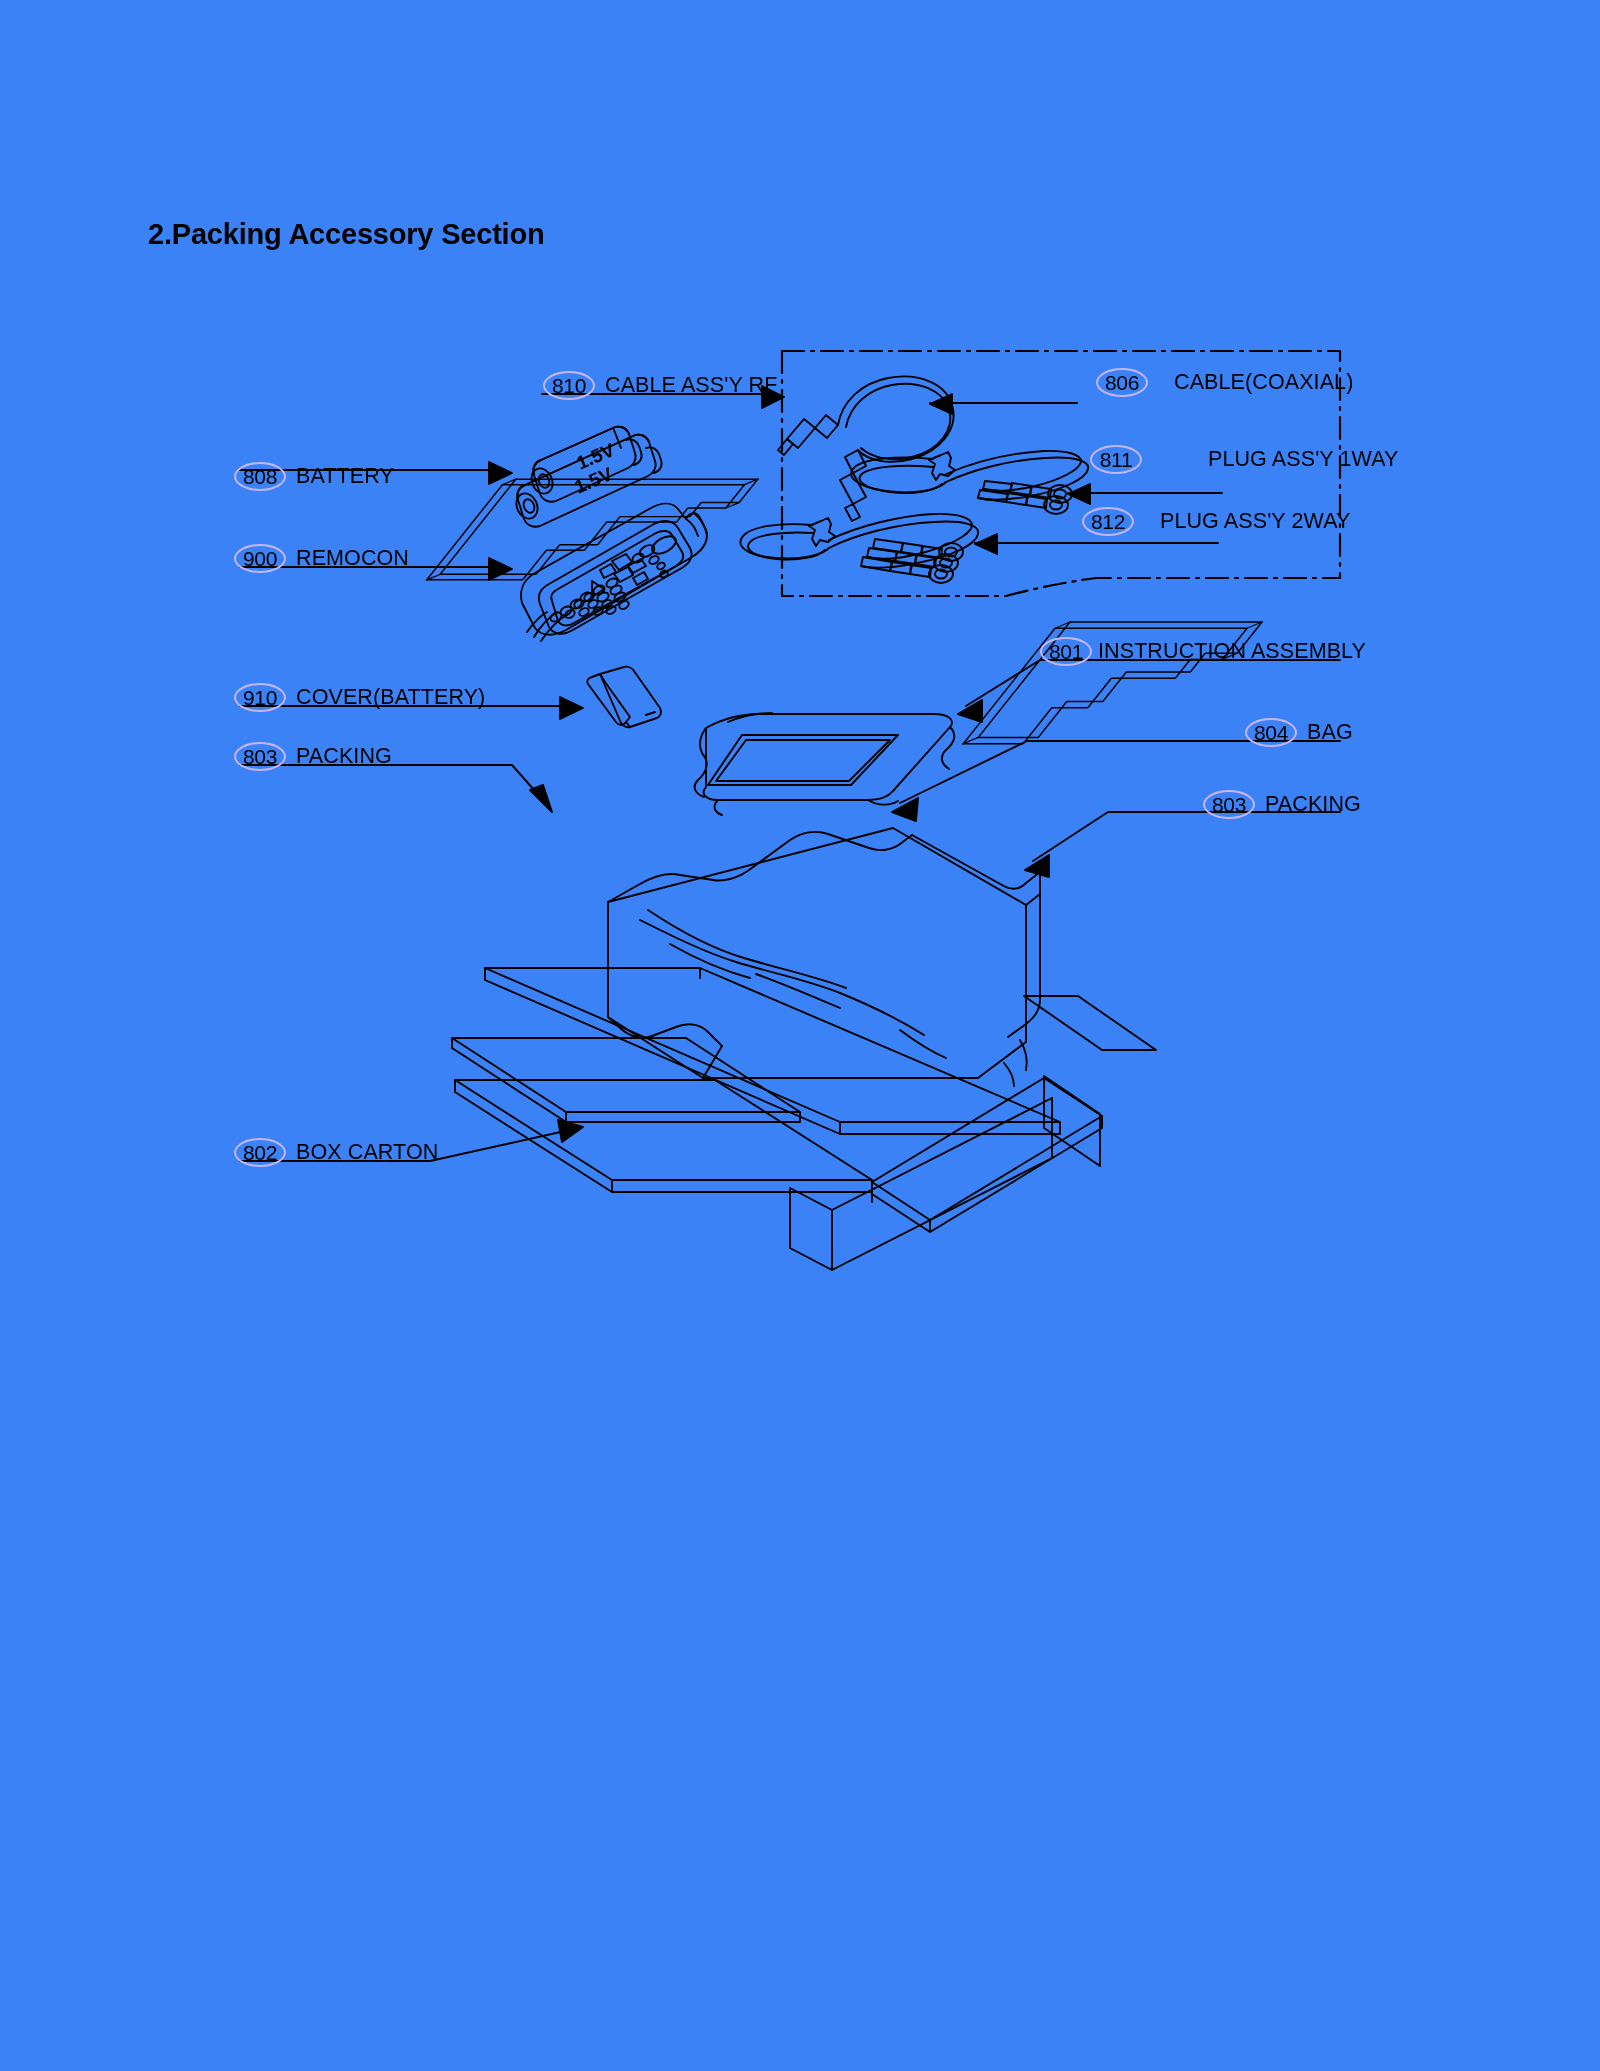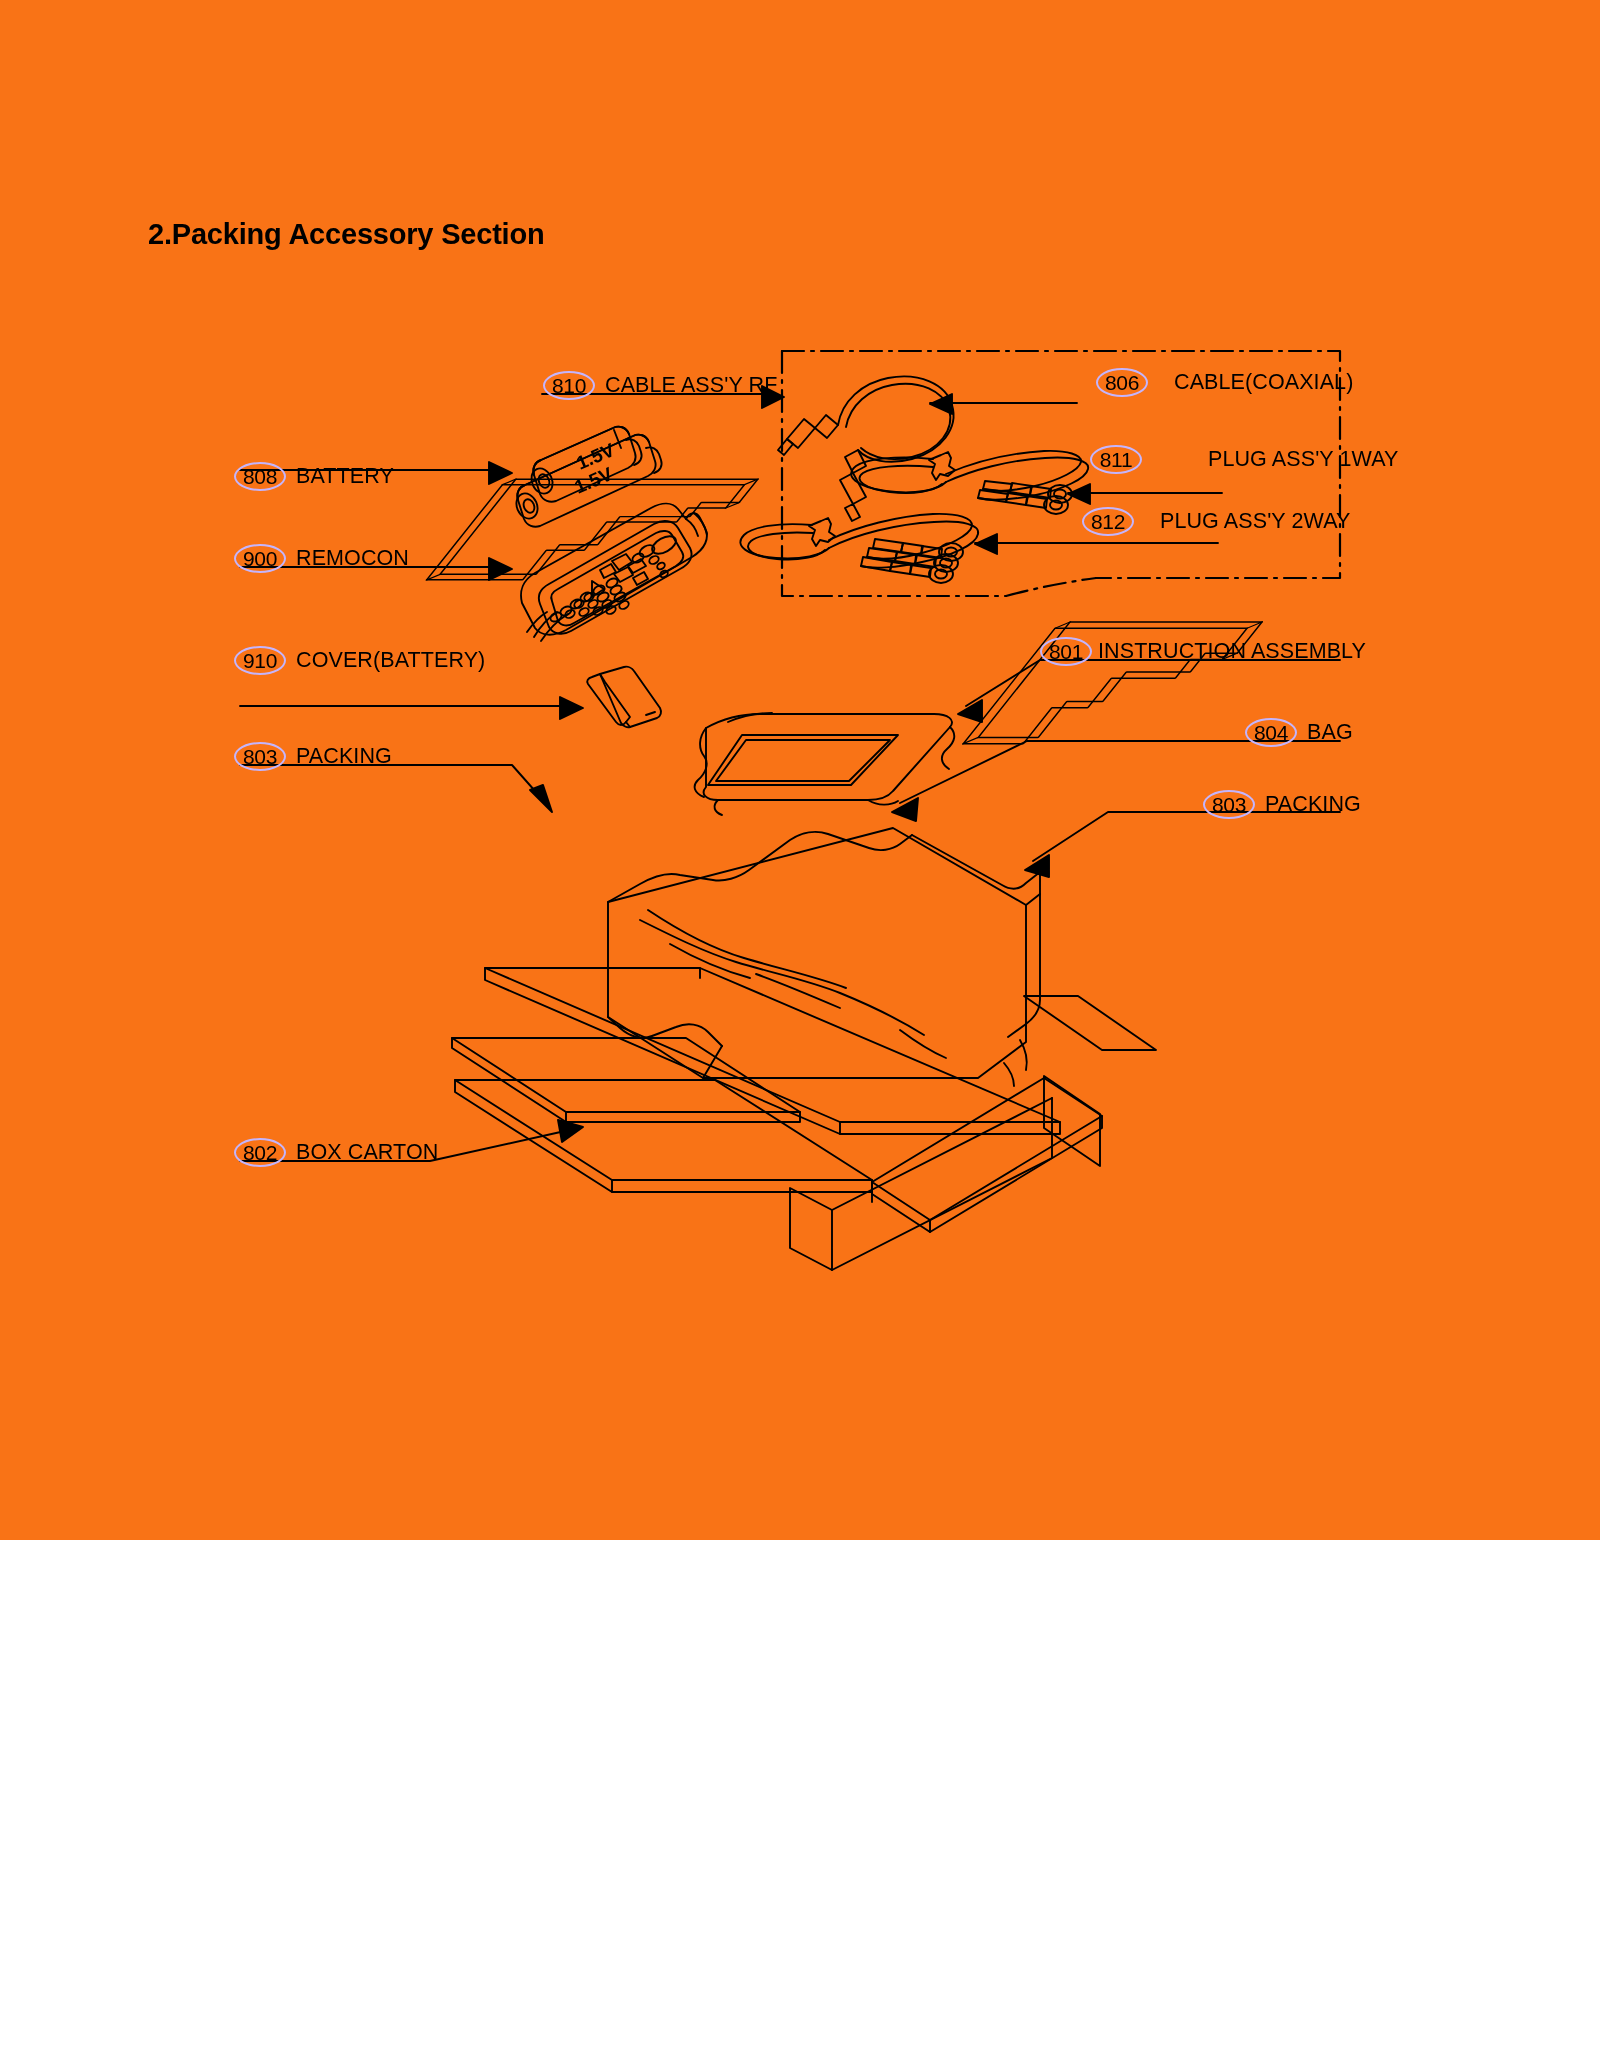--- a/index.html
+++ b/index.html
@@ -8,22 +8,22 @@
     padding: 0;
     background: #ffffff;
   }
   body {
     font-family: "Liberation Sans", sans-serif;
     color: #000000;
   }
   #page {
     position: relative;
     width: 1600px;
-    height: 1540px;
-    background: #f97316;
+    height: 2071px;
+    background: #3b82f6;
     overflow: hidden;
   }
   #page-title {
     position: absolute;
     left: 148px;
     top: 218px;
     font-size: 29px;
     font-weight: bold;
     letter-spacing: -0.2px;
     white-space: nowrap;
@@ -408,21 +408,21 @@
   <div class="callout" style="left:234px; top:544px;">
     <span class="bubble">900</span>
     <span class="lbl">REMOCON</span>
   </div>
 
   <div class="callout" style="left:1040px; top:637px;">
     <span class="bubble">801</span>
     <span class="lbl" style="margin-left:6px;">INSTRUCTION ASSEMBLY</span>
   </div>
 
-  <div class="callout" style="left:234px; top:646px;">
+  <div class="callout" style="left:234px; top:683px;">
     <span class="bubble">910</span>
     <span class="lbl">COVER(BATTERY)</span>
   </div>
 
   <div class="callout" style="left:1245px; top:718px;">
     <span class="bubble">804</span>
     <span class="lbl">BAG</span>
   </div>
 
   <div class="callout" style="left:234px; top:742px;">

